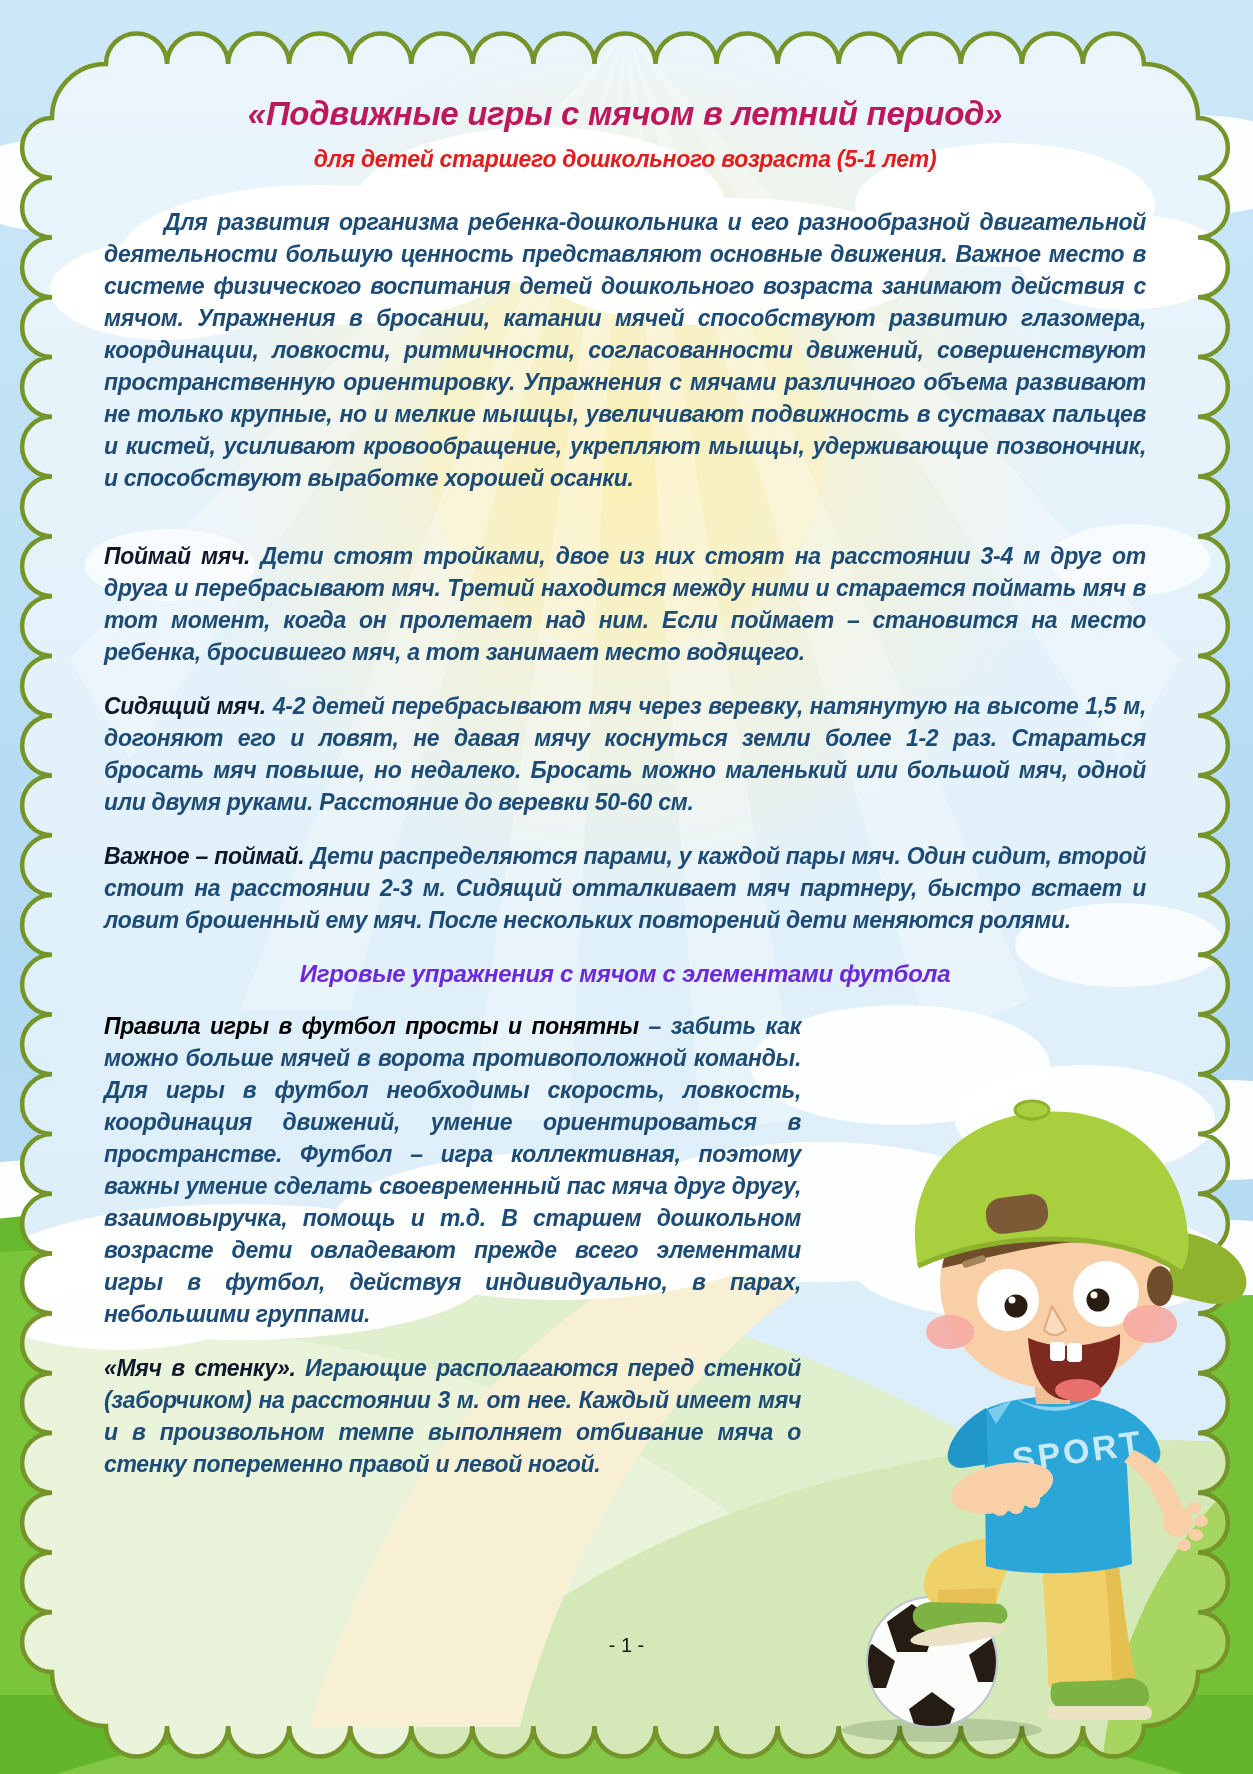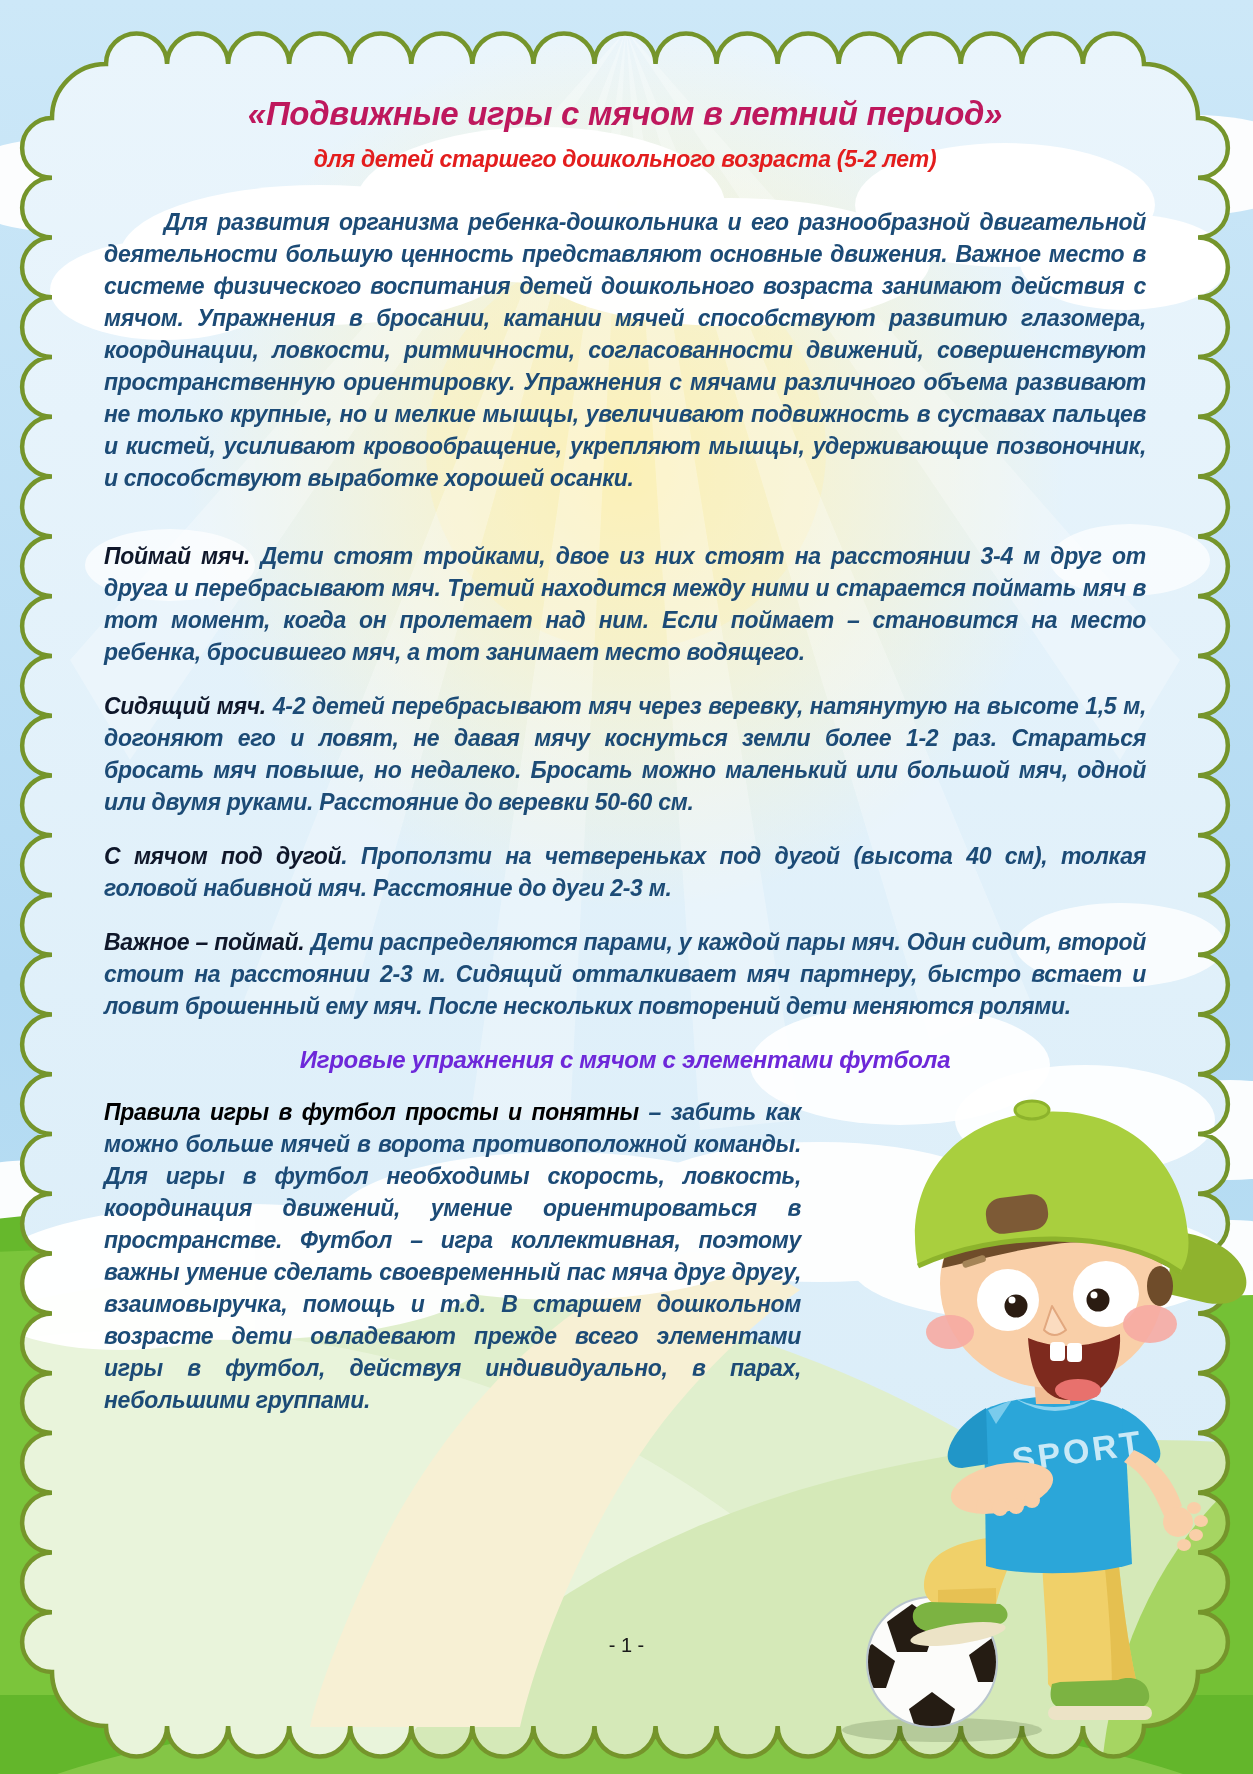--- a/index.html
+++ b/index.html
@@ -210,33 +210,33 @@
       <path d="M 1028 1338 C 1056 1350 1092 1348 1120 1334 C 1122 1374 1100 1400 1068 1400 C 1042 1400 1030 1372 1028 1338 Z" fill="#7e2a1e"></path>
       <ellipse cx="1078" cy="1390" rx="23" ry="11" fill="#e8716d"></ellipse>
       <rect x="1050" y="1342" width="15" height="19" rx="4" fill="#ffffff"></rect>
       <rect x="1067" y="1343" width="15" height="19" rx="4" fill="#ffffff"></rect>
     </g>
   </g>
 </svg>
 
 <main class="content">
   <h1 class="title">«Подвижные игры с мячом в летний период»</h1>
-  <h2 class="subtitle">для детей старшего дошкольного возраста (5-2 лет)</h2>
+  <h2 class="subtitle">для детей старшего дошкольного возраста (5-1 лет)</h2>
 
   <p class="body intro"><span>Для развития организма ребенка-дошкольника и его разнообразной двигательной деятельности большую ценность представляют основные движения. Важное место в системе физического воспитания детей дошкольного возраста занимают действия с мячом. Упражнения в бросании, катании мячей способствуют развитию глазомера, координации, ловкости, ритмичности, согласованности движений, совершенствуют пространственную ориентировку. Упражнения с мячами различного объема развивают не только крупные, но и мелкие мышцы, увеличивают подвижность в суставах пальцев и кистей, усиливают кровообращение, укрепляют мышцы, удерживающие позвоночник, и способствуют выработке хорошей осанки.</span></p>
 
   <p class="body"><span class="lead">Поймай мяч.</span><span> Дети стоят тройками, двое из них стоят на расстоянии 3-4 м друг от друга и перебрасывают мяч. Третий находится между ними и старается поймать мяч в тот момент, когда он пролетает над ним. Если поймает – становится на место ребенка, бросившего мяч, а тот занимает место водящего.</span></p>
 
   <p class="body"><span class="lead">Сидящий мяч.</span><span> 4-2 детей перебрасывают мяч через веревку, натянутую на высоте 1,5 м, догоняют его и ловят, не давая мячу коснуться земли более 1-2 раз. Стараться бросать мяч повыше, но недалеко. Бросать можно маленький или большой мяч, одной или двумя руками. Расстояние до веревки 50-60 см.</span></p>
 
-  <p class="body"><span class="lead">С мячом под дугой</span><span>. Проползти на четвереньках под дугой (высота 40 см), толкая головой набивной мяч. Расстояние до дуги 2-3 м.</span></p>
 
   <p class="body"><span class="lead">Важное – поймай.</span><span> Дети распределяются парами, у каждой пары мяч. Один сидит, второй стоит на расстоянии 2-3 м. Сидящий отталкивает мяч партнеру, быстро встает и ловит брошенный ему мяч. После нескольких повторений дети меняются ролями.</span></p>
 
   <h3 class="section-heading">Игровые упражнения с мячом с элементами футбола</h3>
 
   <div class="boy-spacer"></div>
 
   <p class="body"><span class="lead-green">Правила игры в футбол просты и понятны</span><span> – забить как можно больше мячей в ворота противоположной команды. Для игры в футбол необходимы скорость, ловкость, координация движений, умение ориентироваться в пространстве. Футбол – игра коллективная, поэтому важны умение сделать своевременный пас мяча друг другу, взаимовыручка, помощь и т.д. В старшем дошкольном возрасте дети овладевают прежде всего элементами игры в футбол, действуя индивидуально, в парах, небольшими группами.</span></p>
 
+  <p class="body"><span class="lead">«Мяч в стенку».</span><span> Играющие располагаются перед стенкой (заборчиком) на расстоянии 3 м. от нее. Каждый имеет мяч и в произвольном темпе выполняет отбивание мяча о стенку попеременно правой и левой ногой.</span></p>
 </main>
 
 <div class="page-number">- 1 -</div>
 
 </body></html>

